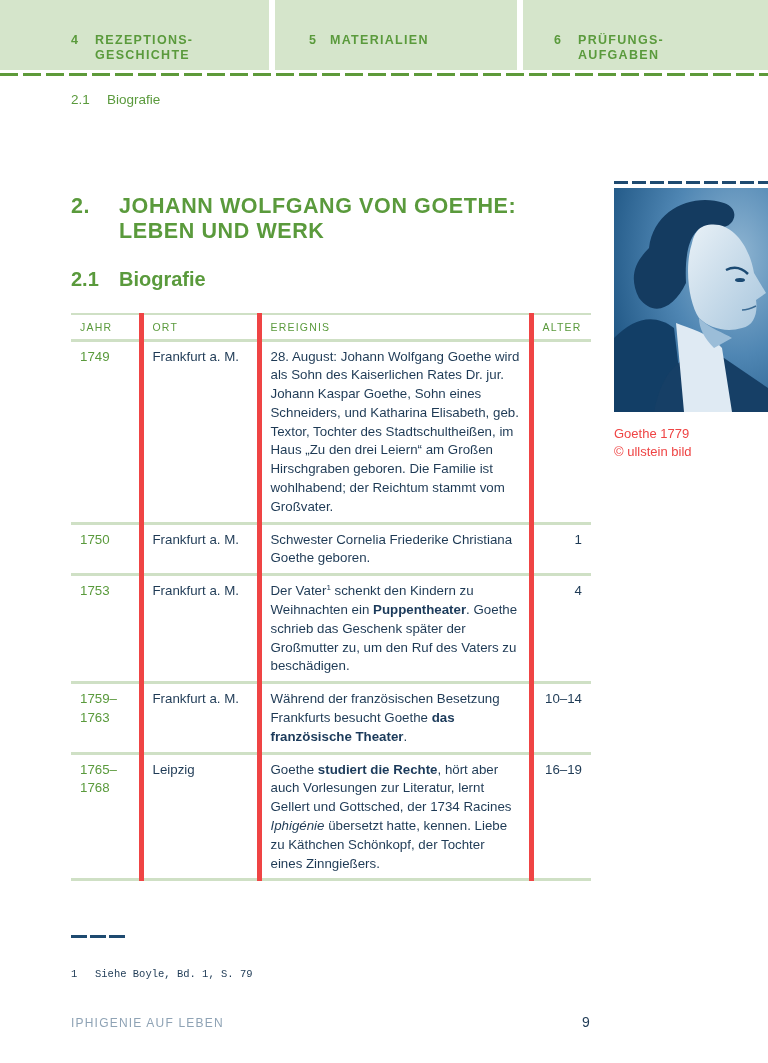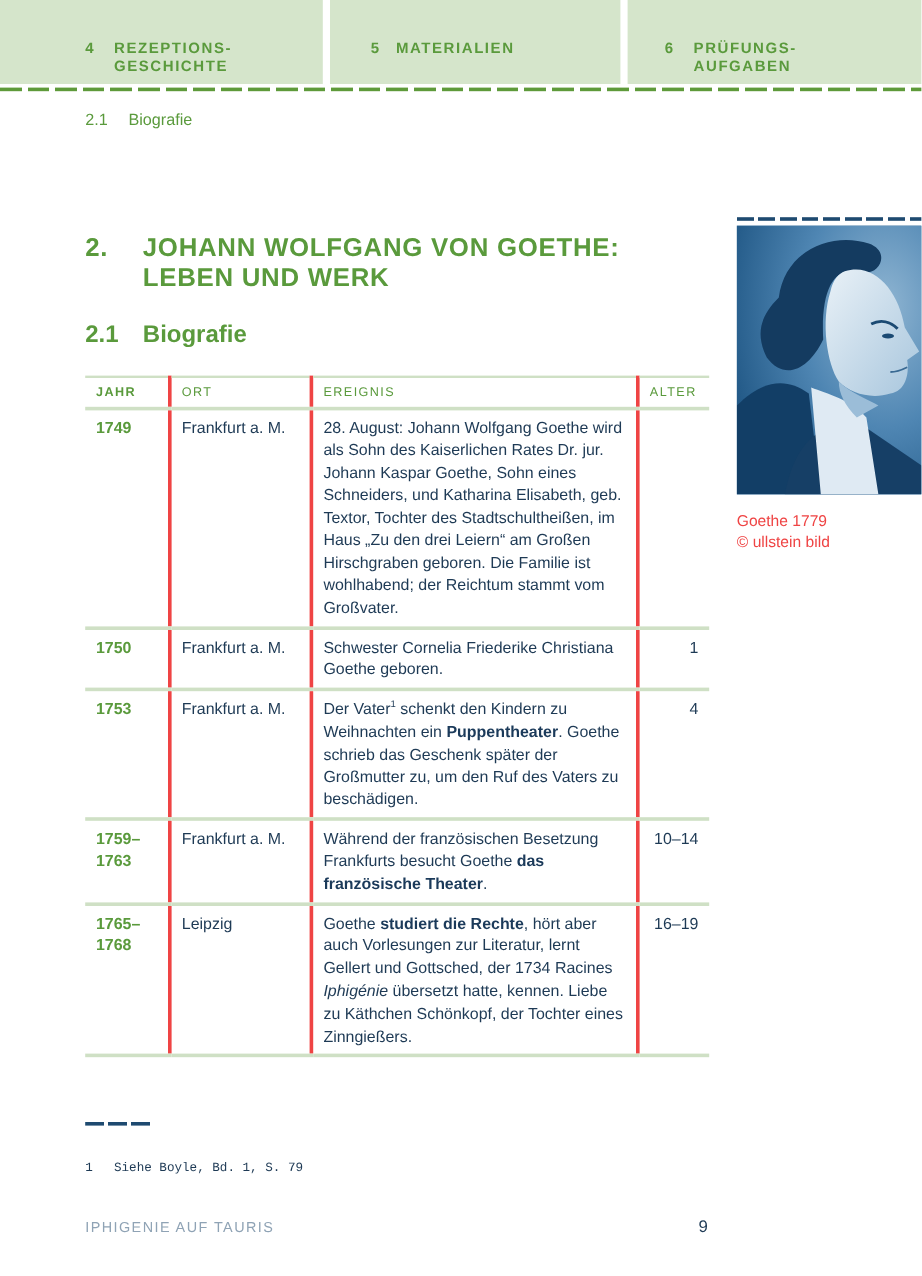--- a/index.html
+++ b/index.html
@@ -29,22 +29,22 @@
   .chapter .n { position: absolute; left: 0; top: 0; }
   .chapter .t { position: absolute; left: 48px; top: 0; width: 480px; }
 
   .section { position: absolute; left: 71px; top: 268px; font-size: 20px; font-weight: bold; color: #5a9a3c; }
   .section .n { display: inline-block; width: 48px; }
 
   
   .tbl { position: absolute; left: 71px; top: 313px; width: 520px; border-collapse: collapse; }
   .tbl th { font-size: 10.5px; font-weight: normal; color: #5a9a3c; letter-spacing: 1.2px; text-align: left; height: 26px; padding: 0 9px; border-top: 2px solid #cfe0c5; border-bottom: 3px solid #cfe0c5; vertical-align: middle; }
   .tbl td { font-size: 13.3px; line-height: 18.8px; padding: 6px 9px 5px 9px; border-bottom: 3px solid #cfe0c5; vertical-align: top; color: #1e3a55; }
-  .tbl th + th, .tbl td + td { border-left: 3px solid #ef4444; }
-  .tbl .c-year { width: 70px; font-weight: bold; color: #5a9a3c; }
+  .tbl th + th, .tbl td + td { border-left: 5px solid #ef4444; }
+  .tbl .c-year { width: 70px; font-weight: normal; color: #5a9a3c; }
   .tbl .c-ort { width: 118px; }
   .tbl .c-ev { width: 272px; }
   .tbl .c-age { width: 60px; text-align: right; margin-top: 20px; }
   .tbl th.c-age { text-align: left; }
   .tbl b { font-weight: bold; color: #1b3a5a; }
   .tbl i { }
   .tbl sup { font-size: 8px; vertical-align: super; line-height: 0; }
   .tbl td:last-child { border-bottom: 3px solid #cfe0c5; }
 
   
@@ -173,14 +173,14 @@
 <div class="caption">
   <div>Goethe 1779</div>
   <div>© ullstein bild</div>
 </div>
 
 <div class="fn-rule"></div>
 <div class="footnote">
   <span class="n">1</span><span>Siehe Boyle, Bd. 1, S. 79</span>
 </div>
 
-<div class="footer-title">IPHIGENIE AUF TAURIS</div>
+<div class="footer-title">IPHIGENIE AUF LEBEN</div>
 <div class="page-num">9</div>
 
 </body></html>

